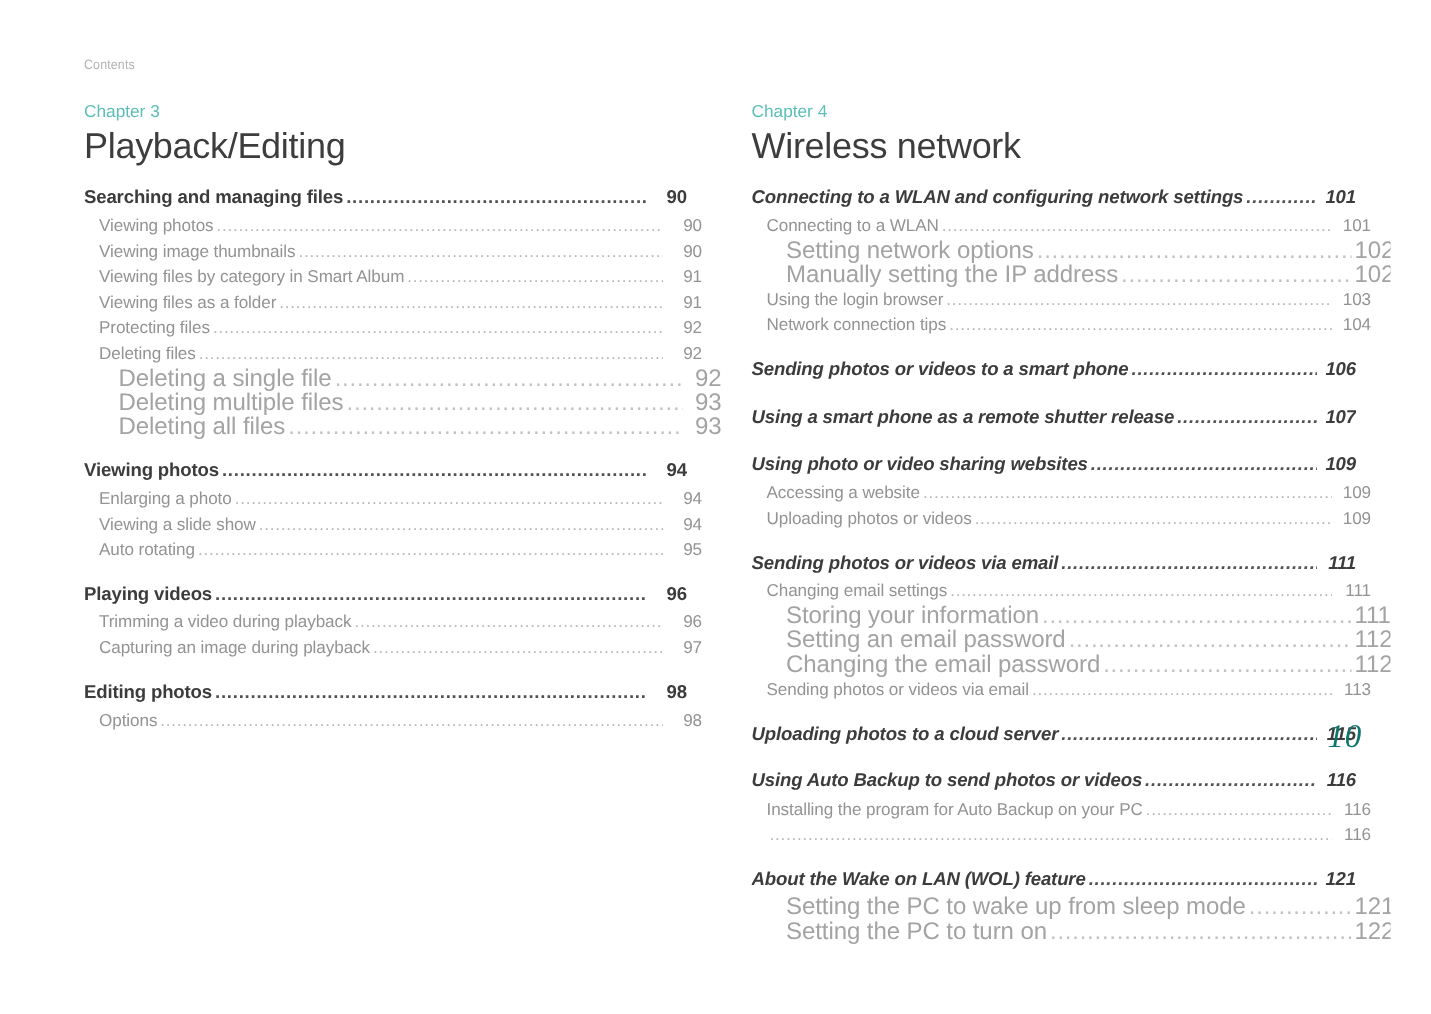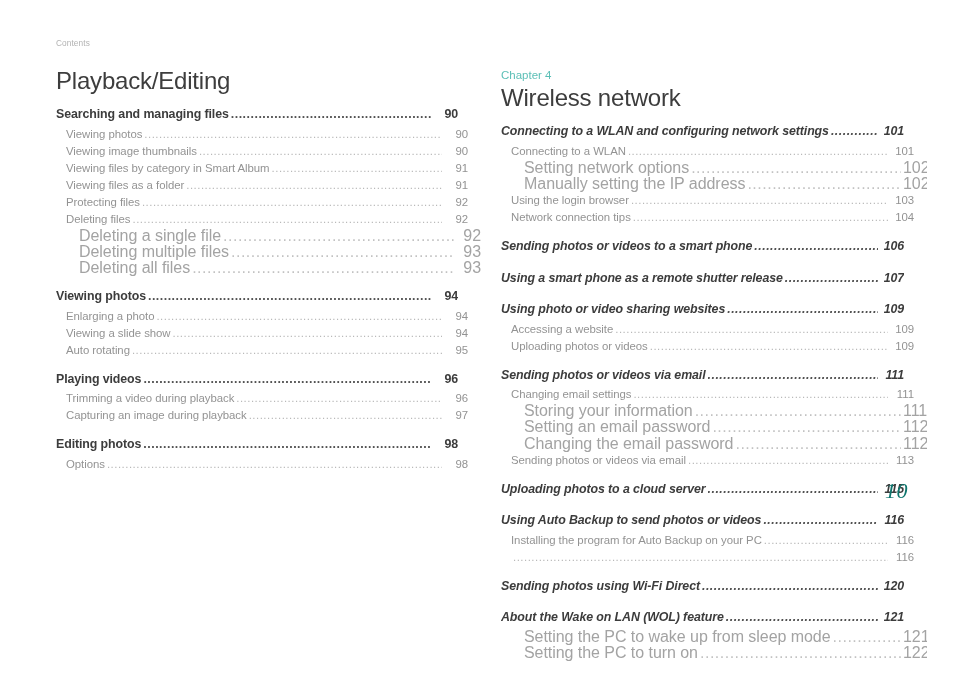--- a/index.html
+++ b/index.html
@@ -146,20 +146,21 @@
 </head>
 <body>
 
 <div class="page">
 
   <div class="running-header">Contents</div>
 
   <div class="columns">
 
     <div class="col col-left">
+      <div class="chapter-label">Chapter 3</div>
       <div class="chapter-title">Playback/Editing</div>
       <div class="toc" id="toc-left">
           <div class="entry lvl1">
             <span class="label">Searching and managing files</span>
             <span class="leader"></span>
             <span class="pg">90</span>
           </div>
           <div class="entry lvl2">
             <span class="label">Viewing photos</span>
             <span class="leader"></span>
@@ -355,25 +356,20 @@
           <div class="entry lvl2">
             <span class="label">Installing the program for Auto Backup on your PC</span>
             <span class="leader"></span>
             <span class="pg">116</span>
           </div>
           <div class="entry lvl2">
             <span class="leader"></span>
             <span class="pg">116</span>
           </div>
           <div class="entry lvl1">
-            <span class="label">Sending photos using Wi-Fi Direct</span>
-            <span class="leader"></span>
-            <span class="pg">120</span>
-          </div>
-          <div class="entry lvl1">
             <span class="label">About the Wake on LAN (WOL) feature</span>
             <span class="leader"></span>
             <span class="pg">121</span>
           </div>
           <div class="entry lvl3">
             <span class="label">Setting the PC to wake up from sleep mode</span>
             <span class="leader"></span>
             <span class="pg">121</span>
           </div>
           <div class="entry lvl3">

